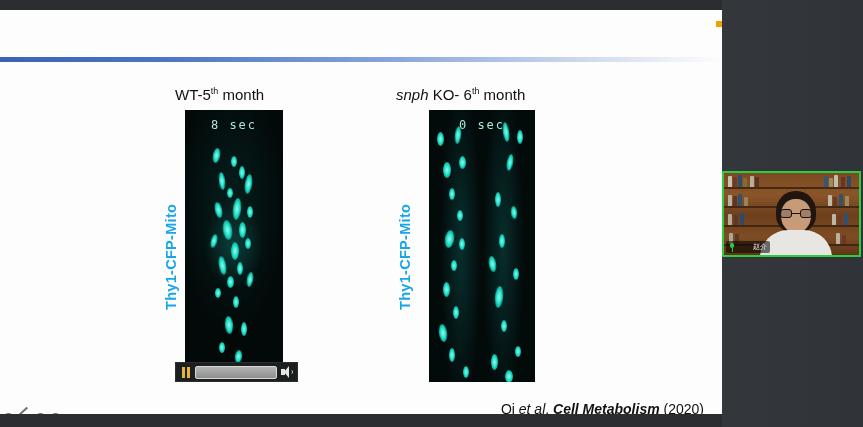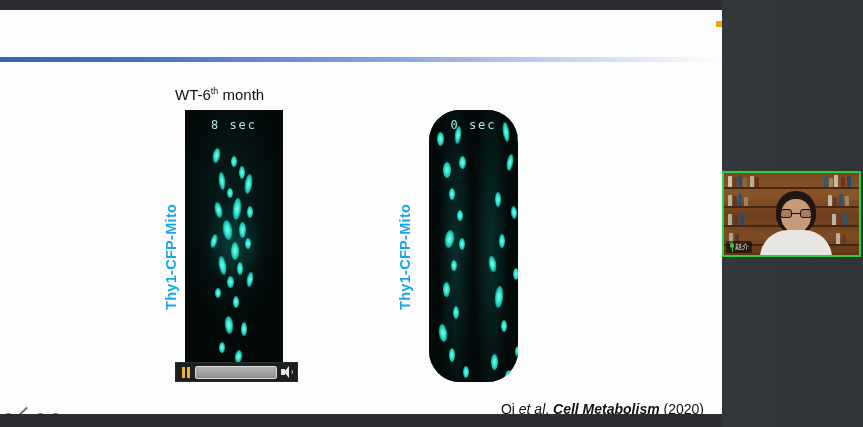--- a/index.html
+++ b/index.html
@@ -40,21 +40,21 @@
   
   .axis-label { position:absolute; font-size:14.5px; font-weight:bold;
                 color:#19a6e8; transform:rotate(-90deg); transform-origin:left top;
                 white-space:nowrap; letter-spacing:.3px; }
   #axis-wt { left:163px; top:300px; }
   #axis-ko { left:397px; top:300px; }
 
   
   .movie { position:absolute; background:#020606; overflow:hidden; }
   #movie-wt { left:185px; top:100px; width:98px; height:270px; }
-  #movie-ko { left:429px; top:100px; width:89px; height:272px;border-radius:31px; }
+  #movie-ko { left:429px; top:100px; width:106px; height:272px; }
 
   .movie-bg { position:absolute; inset:0;
     background:
       radial-gradient(ellipse 42% 22% at 50% 50%, rgba(10,70,66,.85), rgba(2,10,10,0) 72%),
       radial-gradient(ellipse 70% 60% at 48% 35%, rgba(6,44,42,.6), rgba(2,8,8,0) 78%),
       #030909; }
   #movie-ko .movie-bg {
     background:
       radial-gradient(ellipse 26% 80% at 30% 50%, rgba(9,62,60,.7), rgba(2,10,10,0) 75%),
       radial-gradient(ellipse 26% 80% at 70% 50%, rgba(9,62,60,.7), rgba(2,10,10,0) 75%),
@@ -118,21 +118,21 @@
                  border-radius:46% 46% 50% 50%; background:#c79a78; }
   #person-glasses { position:absolute; left:56px; top:36px; width:32px; height:9px; }
   #person-glasses .lens { position:absolute; top:0; width:12px; height:9px;
                           border:1.4px solid #14110f; border-radius:3px; background:rgba(30,25,22,.22); }
   #person-glasses .lens.l { left:0; }
   #person-glasses .lens.r { right:0; }
   #person-glasses .bridge { position:absolute; left:12px; top:4px; width:8px; height:1.4px; background:#14110f; }
   #person-body { position:absolute; left:36px; top:57px; width:72px; height:30px;
                  border-radius:28px 28px 0 0; background:#e7e6e2; }
   #webcam-nametag { position:absolute; left:2px; bottom:2px; height:12px;
-                    display:flex; align-items:center; gap:0;
+                    display:flex; align-items:center; gap:18px;
                     background:rgba(0,0,0,.55); padding:0 3px; border-radius:2px; }
   #mic-icon { width:6px; height:9px; position:relative; }
   #mic-icon .cap { position:absolute; left:1px; top:0; width:4px; height:5.5px;
                    background:#2ecc40; border-radius:2px; }
   #mic-icon .stem { position:absolute; left:2.5px; top:5.5px; width:1px; height:3.5px; background:#2ecc40; }
   #webcam-name { font-size:7px; color:#f0f0f0; white-space:nowrap;
                  font-family:"DejaVu Sans","Liberation Sans",sans-serif; }
 </style>
 </head>
 <body>
@@ -140,22 +140,23 @@
 <div id="root">
 
   <div class="chrome-bar" id="chrome-top"></div>
   <div class="chrome-bar" id="chrome-bottom"></div>
 
   <div id="slide">
 
     <div id="title-rule"></div>
     <div class="marker-dot"></div>
 
-    <div class="panel-caption" id="caption-wt"><span>WT-6</span><sup>th</sup><span> month</span></div>
-
+    <div class="panel-caption" id="caption-wt"><span>WT-5</span><sup>th</sup><span> month</span></div>
+
+    <div class="panel-caption" id="caption-ko"><span class="ital">snph</span><span> KO- 6</span><sup>th</sup><span> month</span></div>
 
     <div class="axis-label" id="axis-wt">Thy1-CFP-Mito</div>
     <div class="axis-label" id="axis-ko">Thy1-CFP-Mito</div>
 
     <div class="movie" id="movie-wt">
       <div class="movie-bg"></div>
       <div>
         <div class="mito" style="left:28px;top:38px;width:7px;height:15px;transform:rotate(10deg)"></div>
         <div class="mito" style="left:46px;top:46px;width:6px;height:11px;"></div>
         <div class="mito" style="left:34px;top:62px;width:6px;height:18px;transform:rotate(-6deg)"></div>

